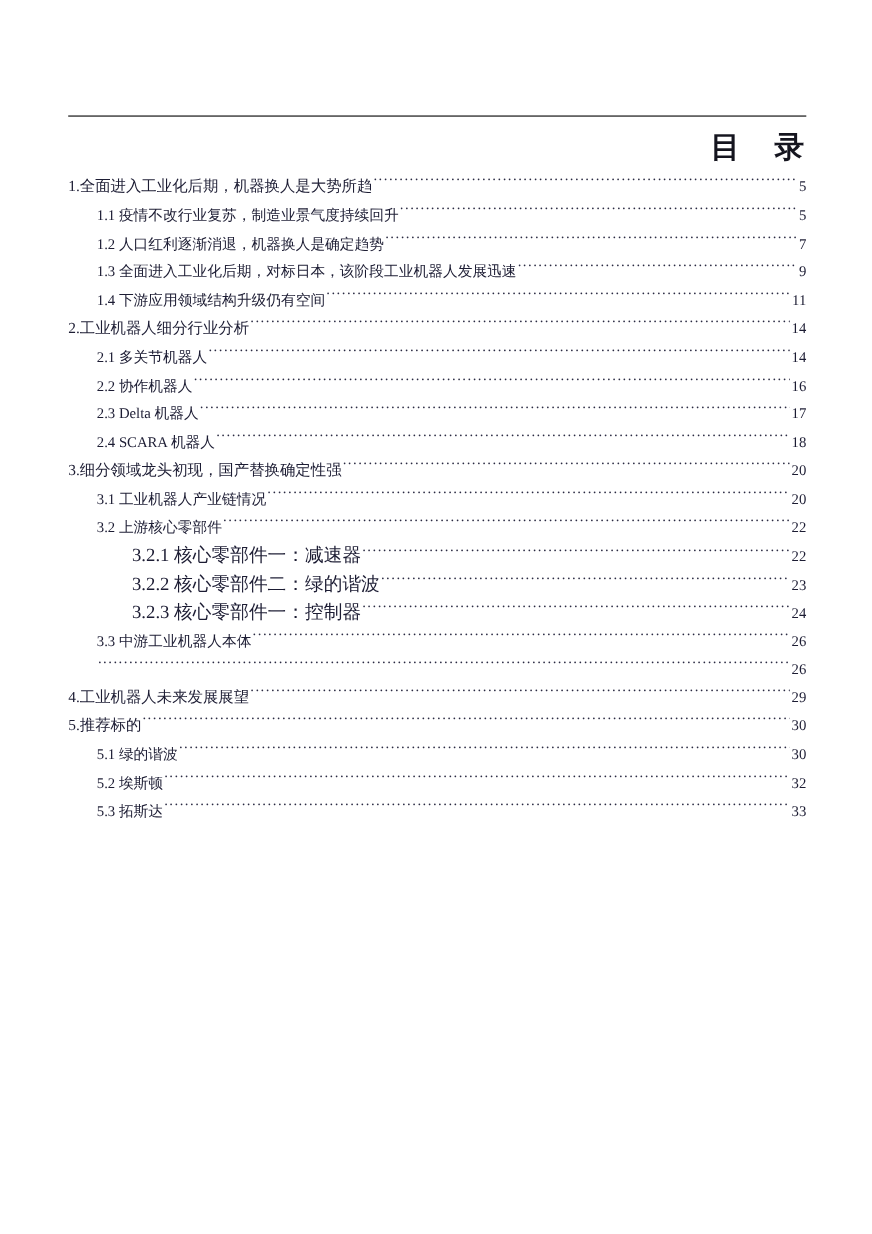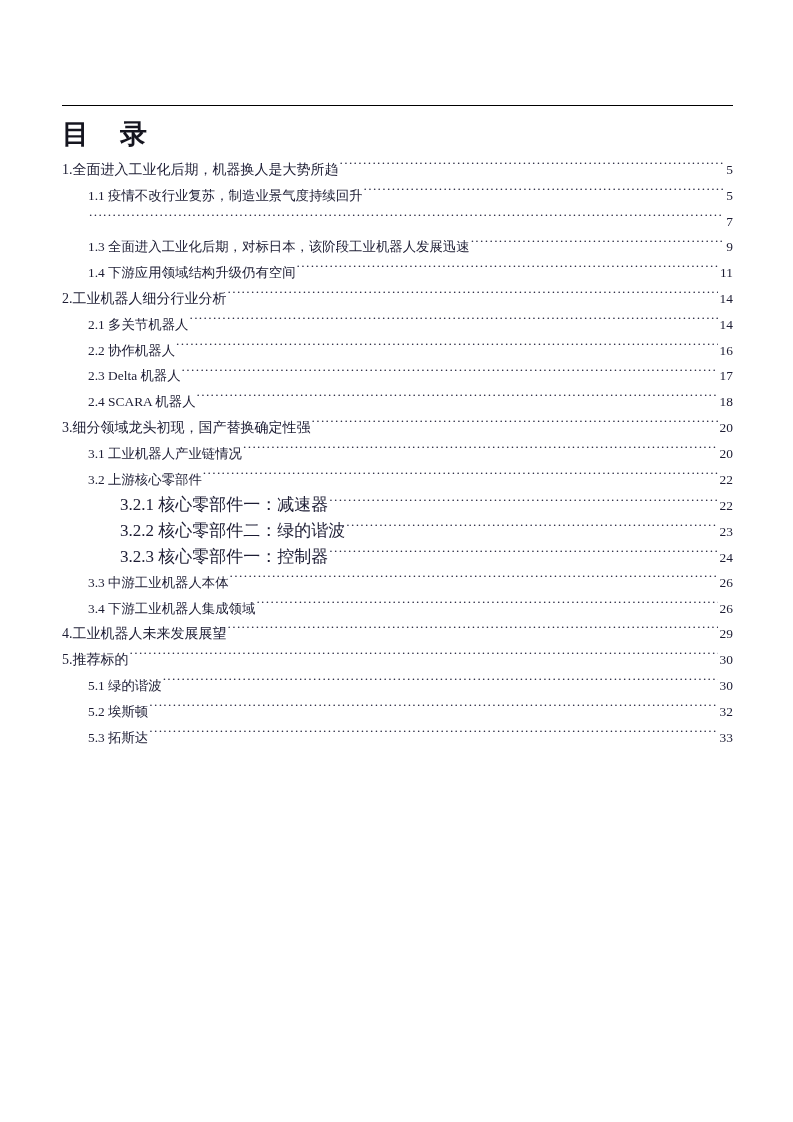--- a/index.html
+++ b/index.html
@@ -35,21 +35,21 @@
     height: 0;
     border-top: 1.6px solid #000000;
   }
 
   
   .toc-title {
     position: absolute;
     left: 62px;
     top: 116px;
     width: 671px;
-    text-align: left;
+    text-align: right;
     font-family: "DejaVu Serif", "Liberation Serif", serif;
     font-size: 27px;
     font-weight: 700;
     letter-spacing: 2px;
     color: #15151f;
     white-space: pre;
   }
 
   
   .toc-list {
@@ -126,20 +126,21 @@
         <span class="label">1.全面进入工业化后期，机器换人是大势所趋</span>
         <span class="leader"></span>
         <span class="page-no">5</span>
       </div>
       <div class="toc-entry lvl-2">
         <span class="label">1.1 疫情不改行业复苏，制造业景气度持续回升</span>
         <span class="leader"></span>
         <span class="page-no">5</span>
       </div>
       <div class="toc-entry lvl-2">
+        <span class="label">1.2 人口红利逐渐消退，机器换人是确定趋势</span>
         <span class="leader"></span>
         <span class="page-no">7</span>
       </div>
       <div class="toc-entry lvl-2">
         <span class="label">1.3 全面进入工业化后期，对标日本，该阶段工业机器人发展迅速</span>
         <span class="leader"></span>
         <span class="page-no">9</span>
       </div>
       <div class="toc-entry lvl-2">
         <span class="label">1.4 下游应用领域结构升级仍有空间</span>
@@ -200,21 +201,20 @@
         <span class="label">3.2.3 核心零部件一：控制器</span>
         <span class="leader"></span>
         <span class="page-no">24</span>
       </div>
       <div class="toc-entry lvl-2">
         <span class="label">3.3 中游工业机器人本体</span>
         <span class="leader"></span>
         <span class="page-no">26</span>
       </div>
       <div class="toc-entry lvl-2">
-        <span class="label">3.4 下游工业机器人集成领域</span>
         <span class="leader"></span>
         <span class="page-no">26</span>
       </div>
       <div class="toc-entry lvl-1">
         <span class="label">4.工业机器人未来发展展望</span>
         <span class="leader"></span>
         <span class="page-no">29</span>
       </div>
       <div class="toc-entry lvl-1">
         <span class="label">5.推荐标的</span>

